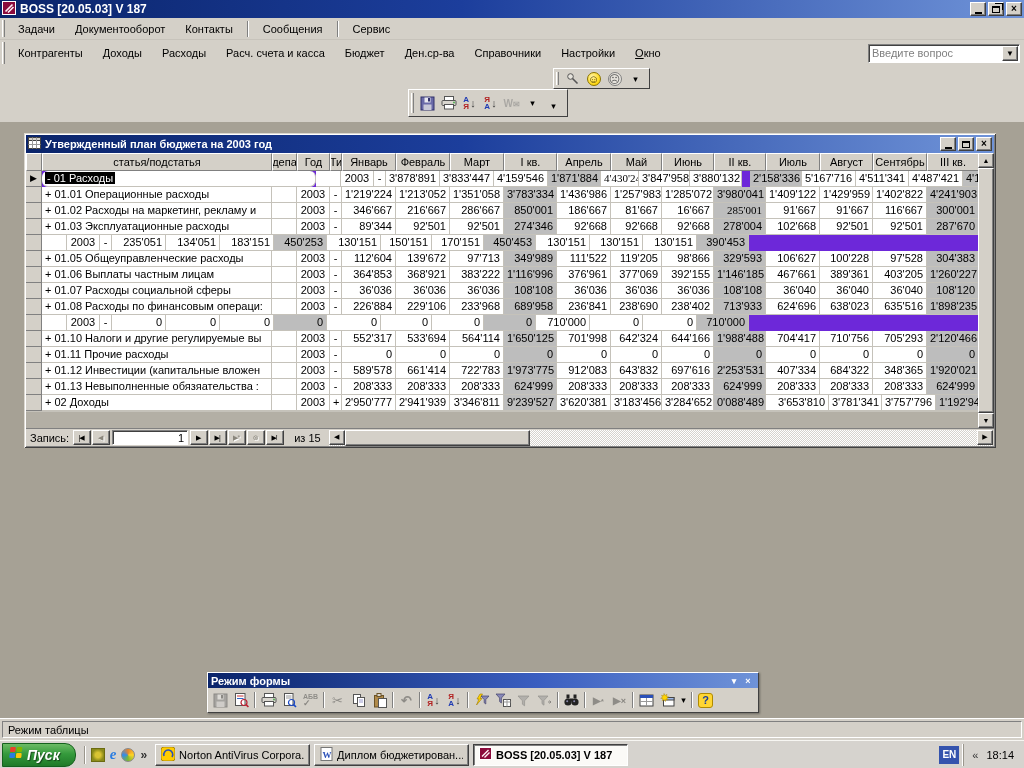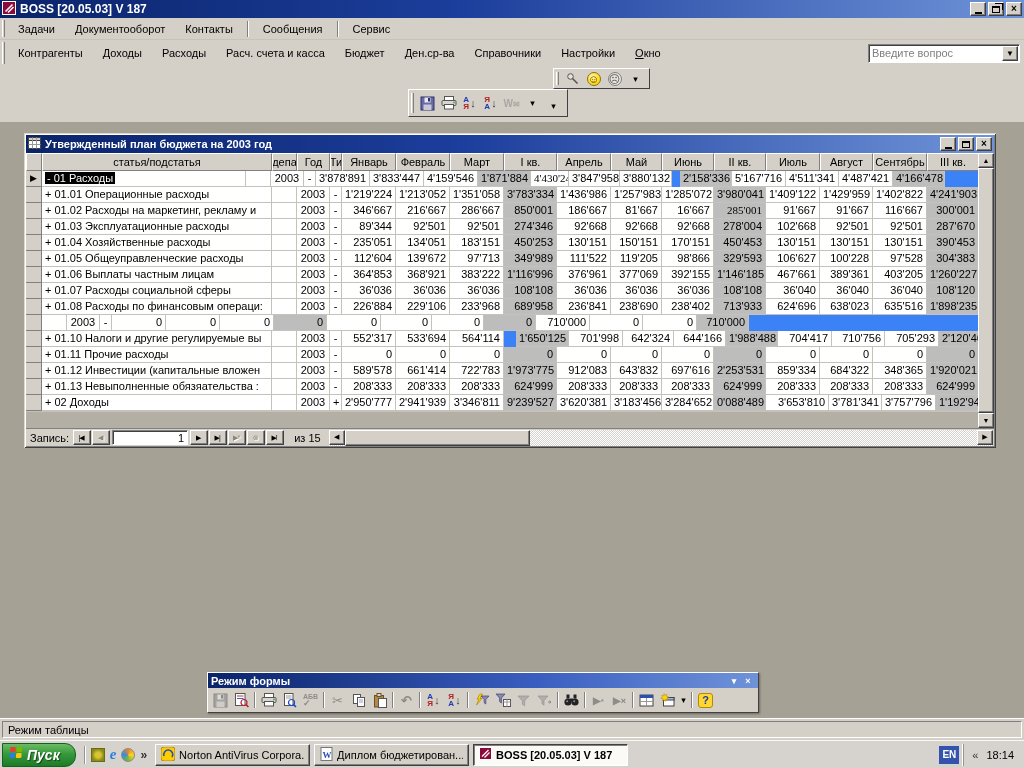--- a/index.html
+++ b/index.html
@@ -40,21 +40,21 @@
 .sarrow{font-size:11px;margin-left:1px}
 .txtico{font-size:10px;font-weight:bold}
 .smiley{width:14px;height:14px;border-radius:50%;background:radial-gradient(circle at 35% 30%,#fff2a0,#ffd814 70%,#d9a800);border:1px solid #8a7400;color:#4a3c00;font-size:11px;line-height:12px;text-align:center;display:block}
 .frown{width:14px;height:14px;border-radius:50%;background:#e6e3dc;border:1px solid #808080;color:#555;font-size:11px;line-height:12px;text-align:center;display:block}
 .helpico{width:15px;height:15px;background:#ffd633;border:1px solid #b08a00;border-radius:3px;color:#1c3e9c;font-weight:bold;font-size:11px;line-height:13px;text-align:center;display:block}
 
 .mdi{position:absolute;left:0;top:122px;width:1024px;height:596px;background:#a6a195}
 .docwin{position:absolute;left:24px;top:11px;width:972px;height:315px;background:#d4d0c8;padding:2px;box-shadow:inset 1px 1px #dcd8d0,inset -1px -1px #404040,inset 2px 2px #fff,inset -2px -2px #808080}
 .doc-title{height:18px;background:linear-gradient(90deg,#0a246a,#1c3e9c 45%,#6f93d8);display:flex;align-items:center;gap:4px;padding:0 2px}
 .doc-title .t{color:#fff;font-weight:bold;flex:1;font-size:11px}
-.doc-body{position:relative;height:275px;background:#3b82f6;overflow:hidden}
+.doc-body{position:relative;height:275px;background:#6d28d9;overflow:hidden}
 .tablewrap{position:absolute;left:0;top:0;right:16px;bottom:0;overflow:hidden}
 .thead{display:flex;height:18px}
 .hcell{background:#d4d0c8;border-top:1px solid #fff;border-left:1px solid #fff;border-right:1px solid #808080;border-bottom:1px solid #808080;display:flex;align-items:center;justify-content:center;overflow:hidden;white-space:nowrap;flex:none}
 .trow{display:flex;height:16px}
 .cell{border-right:1px solid #c5c2ba;border-bottom:1px solid #c5c2ba;overflow:hidden;white-space:nowrap;padding:0 3px;line-height:14px;flex:none;background:#fff}
 .cell.sel0{background:#d4d0c8;border-right:1px solid #808080;border-bottom:1px solid #808080;padding:0;text-align:center;font-size:9px;line-height:14px}
 .cell.qc{background:#bdbdbd}
 .cell.num{text-align:right}
 .cell.ctr{text-align:center}
 .selmark{background:#000;color:#fff;padding:0 2px}
@@ -257,21 +257,21 @@
             <div class="hcell" style="width: 52px;">Июнь</div>
             <div class="hcell" style="width: 52px;">II кв.</div>
             <div class="hcell" style="width: 54px;">Июль</div>
             <div class="hcell" style="width: 53px;">Август</div>
             <div class="hcell" style="width: 54px;">Сентябрь</div>
             <div class="hcell" style="width: 52px;">III кв.</div>
           </div>
         <div id="tbody">
             <div class="trow">
               <div class="cell sel0" style="width: 16px;">▶</div>
-              <div class="cell" style="width: 204px;"><span class="selmark">- 01 Расходы</span></div>
+              <div class="cell" style="width: 274px; border-radius: 6px;"><span class="selmark">- 01 Расходы</span></div>
               <div class="cell " style="width: 25px;"></div>
               <div class="cell ctr" style="width: 33px;">2003</div>
               <div class="cell ctr" style="width: 12px;">-</div>
               <div class="cell num" style="width: 54px;">3'878'891</div>
               <div class="cell num" style="width: 54px;">3'833'447</div>
               <div class="cell num" style="width: 54px;">4'159'546</div>
               <div class="cell num qc" style="width: 53px;">1'871'884</div>
               <div class="cell num" style="width: 38px; font-family: Liberation Serif, serif;">4'430'246</div>
               <div class="cell num" style="width: 51px;">3'847'958</div>
               <div class="cell num" style="width: 52px;">3'880'132</div>
@@ -333,21 +333,20 @@
               <div class="cell num" style="width: 51px;">92'668</div>
               <div class="cell num" style="width: 52px;">92'668</div>
               <div class="cell num qc" style="width: 52px;">278'004</div>
               <div class="cell num" style="width: 54px;">102'668</div>
               <div class="cell num" style="width: 53px;">92'501</div>
               <div class="cell num" style="width: 54px;">92'501</div>
               <div class="cell num qc" style="width: 52px;">287'670</div>
             </div>
             <div class="trow">
               <div class="cell sel0" style="width: 16px;"></div>
-              <div class="cell" style="width: 230px;">+ 01.04 Хозяйственные расходы</div>
               <div class="cell " style="width: 25px;"></div>
               <div class="cell ctr" style="width: 33px;">2003</div>
               <div class="cell ctr" style="width: 12px;">-</div>
               <div class="cell num" style="width: 54px;">235'051</div>
               <div class="cell num" style="width: 54px;">134'051</div>
               <div class="cell num" style="width: 54px;">183'151</div>
               <div class="cell num qc" style="width: 53px;">450'253</div>
               <div class="cell num" style="width: 54px;">130'151</div>
               <div class="cell num" style="width: 51px;">150'151</div>
               <div class="cell num" style="width: 52px;">170'151</div>
@@ -453,21 +452,21 @@
             </div>
             <div class="trow">
               <div class="cell sel0" style="width: 16px;"></div>
               <div class="cell" style="width: 230px;">+ 01.10 Налоги и другие регулируемые вы</div>
               <div class="cell " style="width: 25px;"></div>
               <div class="cell ctr" style="width: 33px;">2003</div>
               <div class="cell ctr" style="width: 12px;">-</div>
               <div class="cell num" style="width: 54px;">552'317</div>
               <div class="cell num" style="width: 54px;">533'694</div>
               <div class="cell num" style="width: 54px;">564'114</div>
-              <div class="cell num qc" style="width: 53px; margin-left: 12px;">1'650'125</div>
+              <div class="cell num qc" style="width: 53px;">1'650'125</div>
               <div class="cell num" style="width: 54px;">701'998</div>
               <div class="cell num" style="width: 51px;">642'324</div>
               <div class="cell num" style="width: 52px;">644'166</div>
               <div class="cell num qc" style="width: 52px;">1'988'488</div>
               <div class="cell num" style="width: 54px;">704'417</div>
               <div class="cell num" style="width: 53px;">710'756</div>
               <div class="cell num" style="width: 54px;">705'293</div>
               <div class="cell num qc" style="width: 52px;">2'120'466</div>
             </div>
             <div class="trow">
@@ -496,21 +495,21 @@
               <div class="cell ctr" style="width: 33px;">2003</div>
               <div class="cell ctr" style="width: 12px;">-</div>
               <div class="cell num" style="width: 54px;">589'578</div>
               <div class="cell num" style="width: 54px;">661'414</div>
               <div class="cell num" style="width: 54px;">722'783</div>
               <div class="cell num qc" style="width: 53px;">1'973'775</div>
               <div class="cell num" style="width: 54px;">912'083</div>
               <div class="cell num" style="width: 51px;">643'832</div>
               <div class="cell num" style="width: 52px;">697'616</div>
               <div class="cell num qc" style="width: 52px;">2'253'531</div>
-              <div class="cell num" style="width: 54px;">859'334</div>
+              <div class="cell num" style="width: 54px;">407'334</div>
               <div class="cell num" style="width: 53px;">684'322</div>
               <div class="cell num" style="width: 54px;">348'365</div>
               <div class="cell num qc" style="width: 52px;">1'920'021</div>
             </div>
             <div class="trow">
               <div class="cell sel0" style="width: 16px;"></div>
               <div class="cell" style="width: 230px;">+ 01.13 Невыполненные обязяательства :</div>
               <div class="cell " style="width: 25px;"></div>
               <div class="cell ctr" style="width: 33px;">2003</div>
               <div class="cell ctr" style="width: 12px;">-</div>

